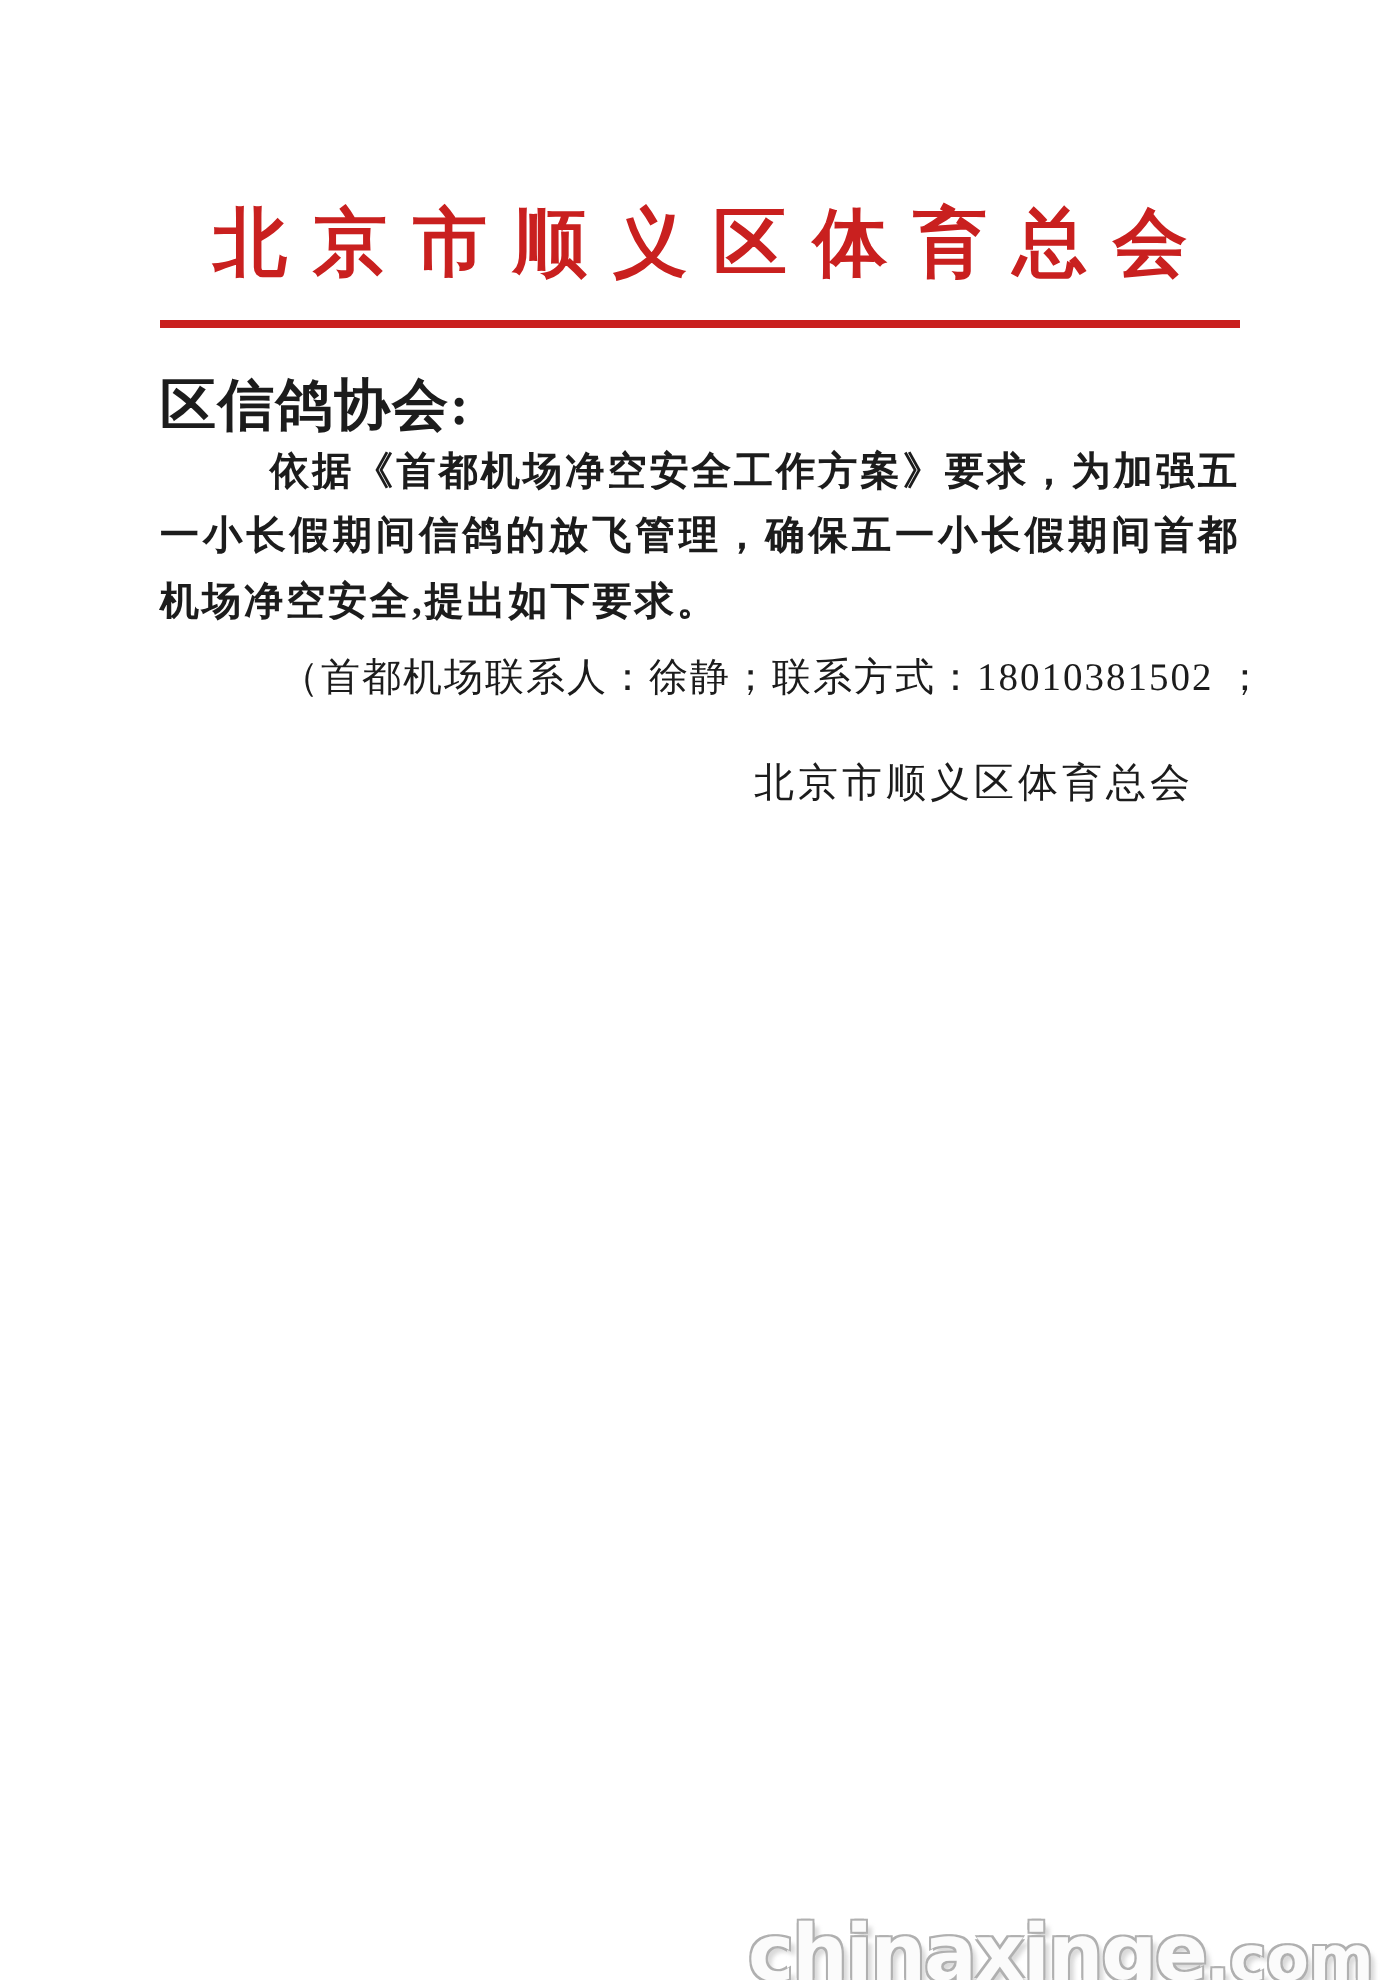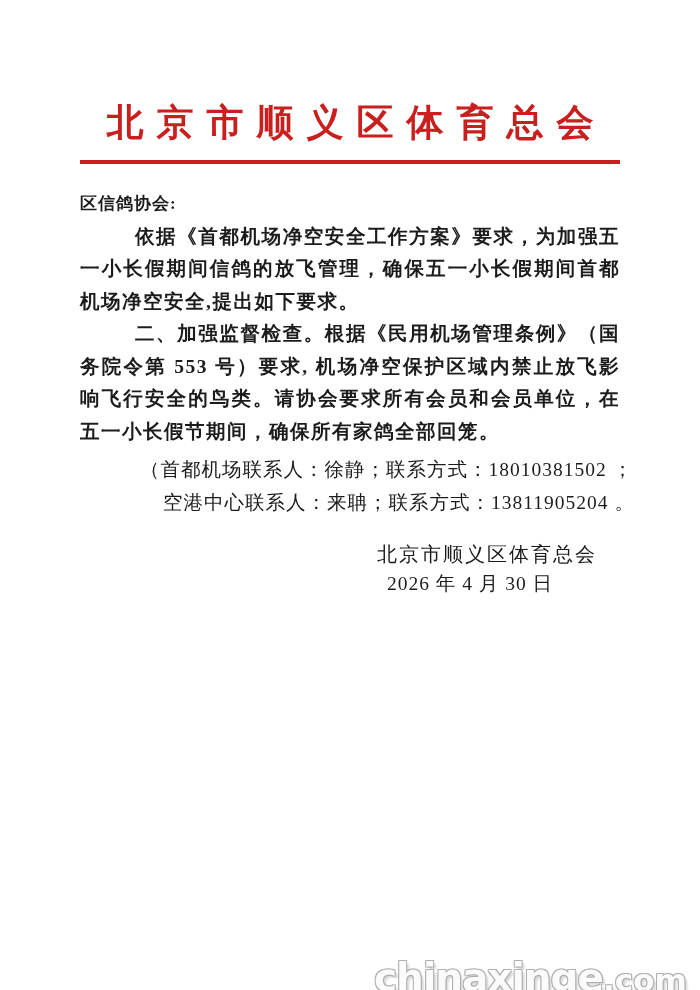--- a/index.html
+++ b/index.html
@@ -29,21 +29,21 @@
     color: var(--accent, #c9201f);
   }
   .title-rule {
     height: 4px;
     margin-top: 13px;
     background: var(--accent, #c9201f);
   }
   
   .salutation {
     margin: 24px 0 0 0;
-    font-size: 17px;
+    font-size: 28px;
     line-height: 32.5px;
     font-weight: 700;
     letter-spacing: 1px;
   }
   .para {
     margin: 0;
     font-size: 19.5px;
     line-height: 32.5px;
     letter-spacing: 1.5px;
     text-indent: 55px;
@@ -93,30 +93,27 @@
 
   <header class="doc-header">
     <h1 class="doc-title">北京市顺义区体育总会</h1>
     <div class="title-rule"></div>
   </header>
 
   <main>
     <p class="salutation">区信鸽协会:</p>
 
     <p class="para">依据《首都机场净空安全工作方案》要求，为加强五一小长假期间信鸽的放飞管理，确保五一小长假期间首都机场净空安全,提出如下要求。</p>
-    <p class="para">二、加强监督检查。根据《民用机场管理条例》（国务院令第 553 号）要求, 机场净空保护区域内禁止放飞影响飞行安全的鸟类。请协会要求所有会员和会员单位，在五一小长假节期间，确保所有家鸽全部回笼。</p>
 
     <div class="contacts">
       <p class="contact-line-1">（首都机场联系人：徐静；联系方式：18010381502 ；</p>
-      <p class="contact-line-2">空港中心联系人：来聃；联系方式：13811905204 。</p>
     </div>
 
     <div class="signature">
       <p class="signature-org">北京市顺义区体育总会</p>
-      <p class="signature-date">2026 年 4 月 30 日</p>
     </div>
   </main>
 
   <div class="watermark">
     <div class="wm-brand-line">
       <span class="wm-brand">chinaxinge</span><span class="wm-tld">.com</span>
     </div>
 
   </div>
 

